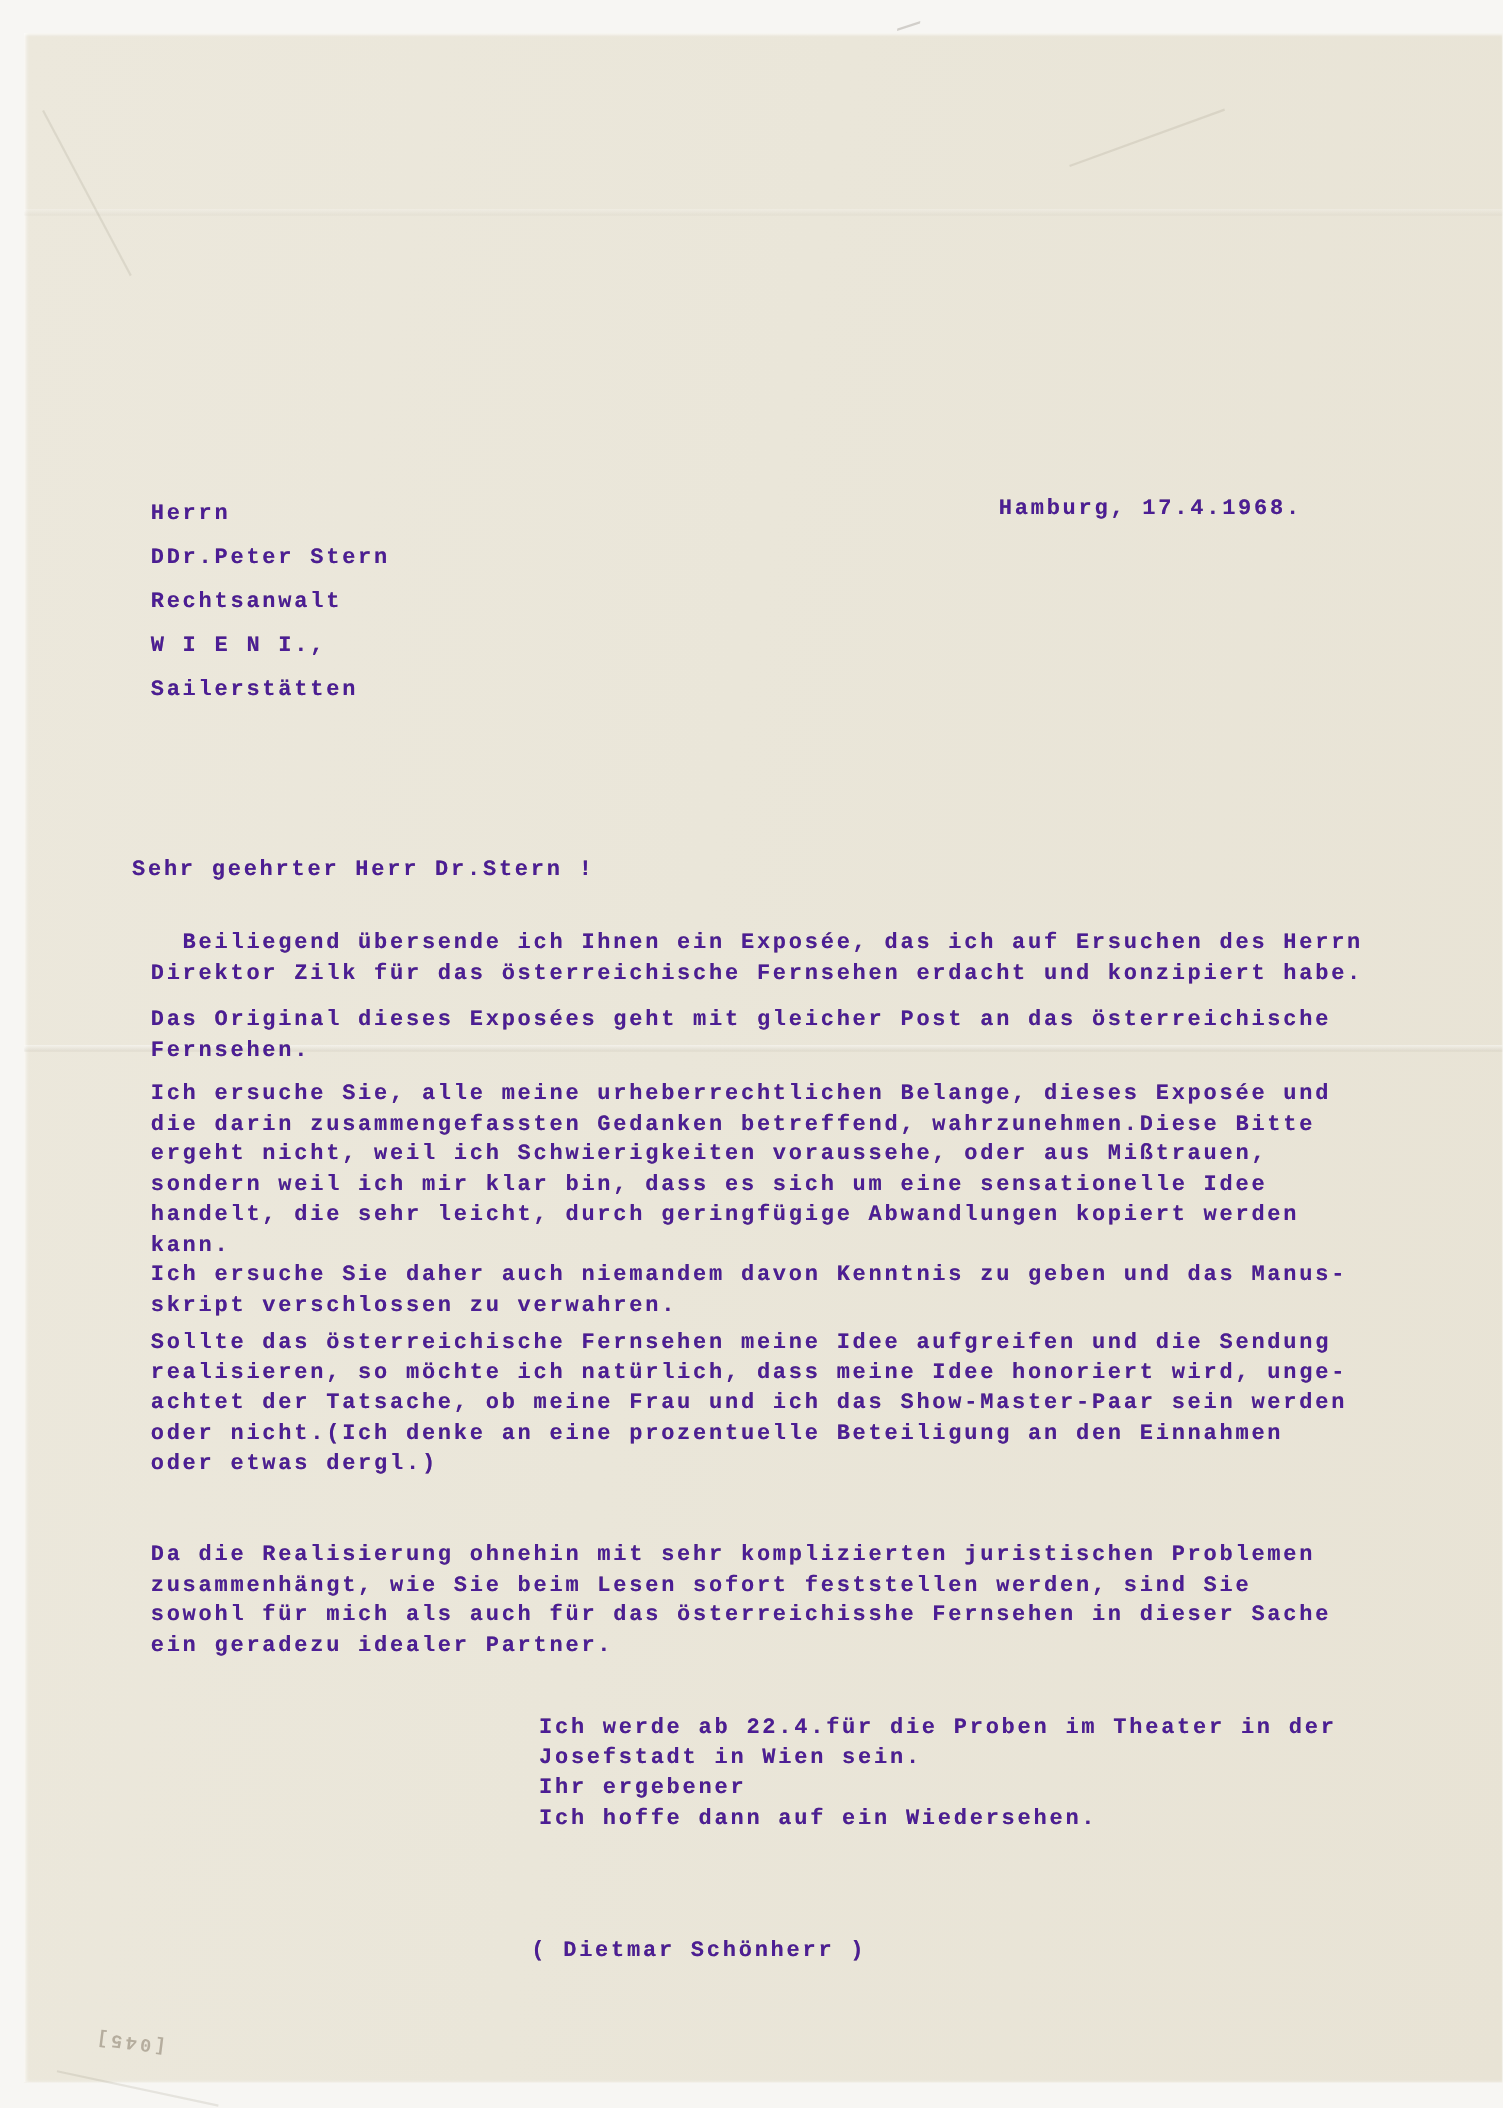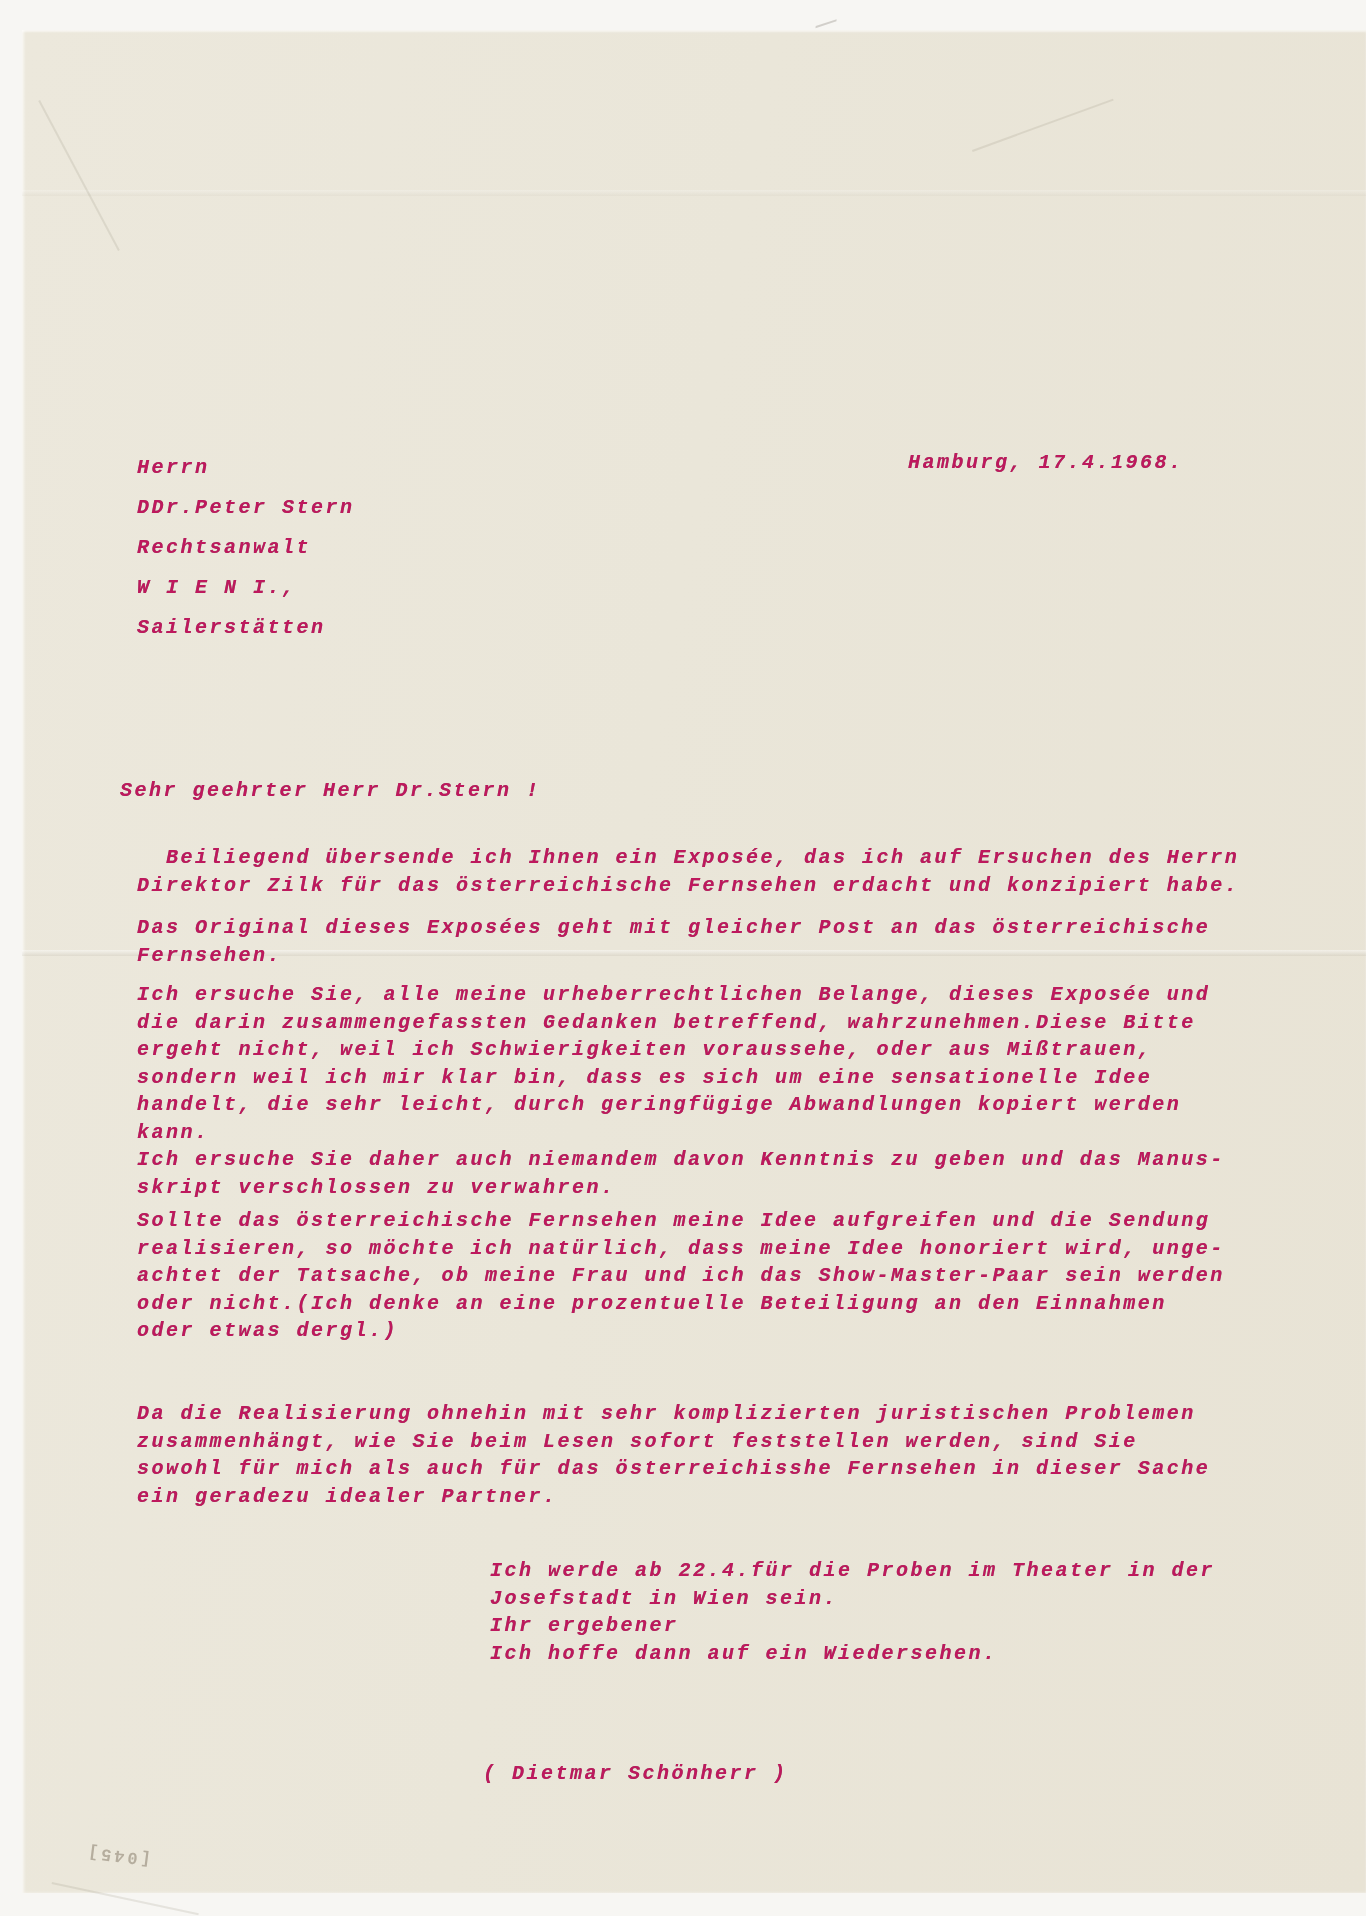--- a/index.html
+++ b/index.html
@@ -10,28 +10,27 @@
     overflow:hidden;
   }
   .scan{position:relative;width:1366px;height:1916px;background:#f7f6f3;}
   .paper{
     position:absolute;left:22px;top:30px;width:1344px;height:1863px;
     background:linear-gradient(100deg,#ece8dc 0%,#eae6d9 45%,#e8e3d5 100%);
     box-shadow:inset 2px 0 3px rgba(255,255,255,0.6), inset 0 2px 2px rgba(255,255,255,0.5);
   }
   .txt{
     position:absolute;
-    color:#be185d;
+    color:#4c1d95;
     font-size:20px;
     font-weight:bold;
     letter-spacing:2.5px;
     line-height:27.5px;
     white-space:pre;
     text-shadow:0 0 0.6px rgba(60,55,50,0.55);
-    font-style:italic;
   }
   .addr{line-height:40px;}
   .crease-h{
     position:absolute;left:0;width:1344px;height:6px;
     background:linear-gradient(to bottom,rgba(255,255,255,0.45),rgba(115,105,85,0.10));
     pointer-events:none;
   }
   .crease-d{
     position:absolute;height:2px;
     background:rgba(120,110,90,0.14);

